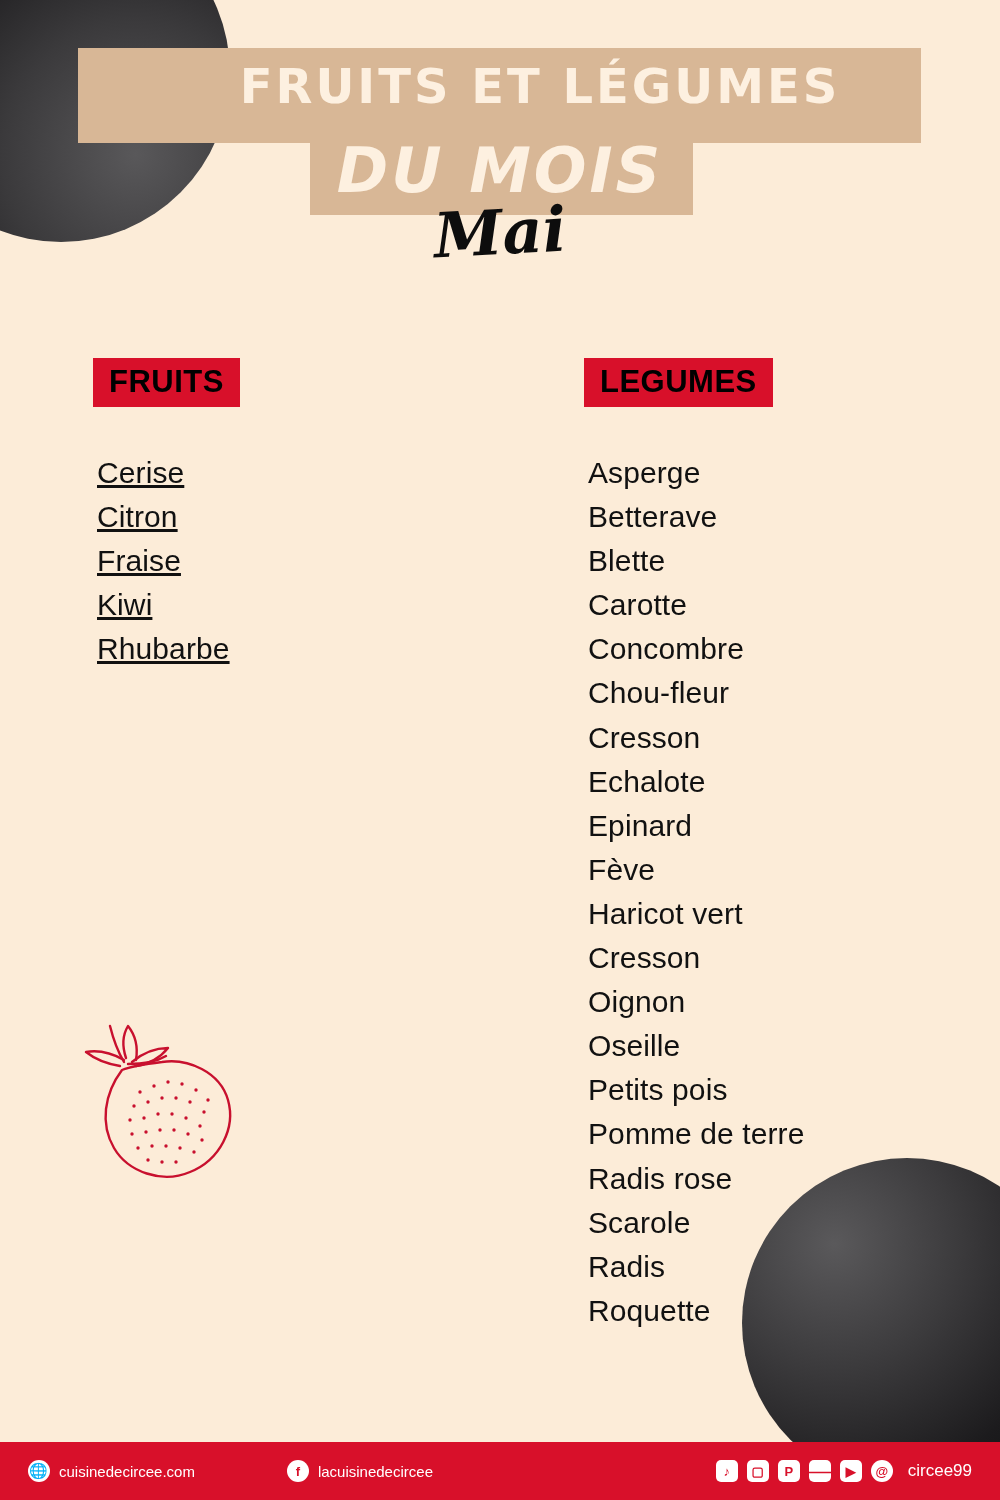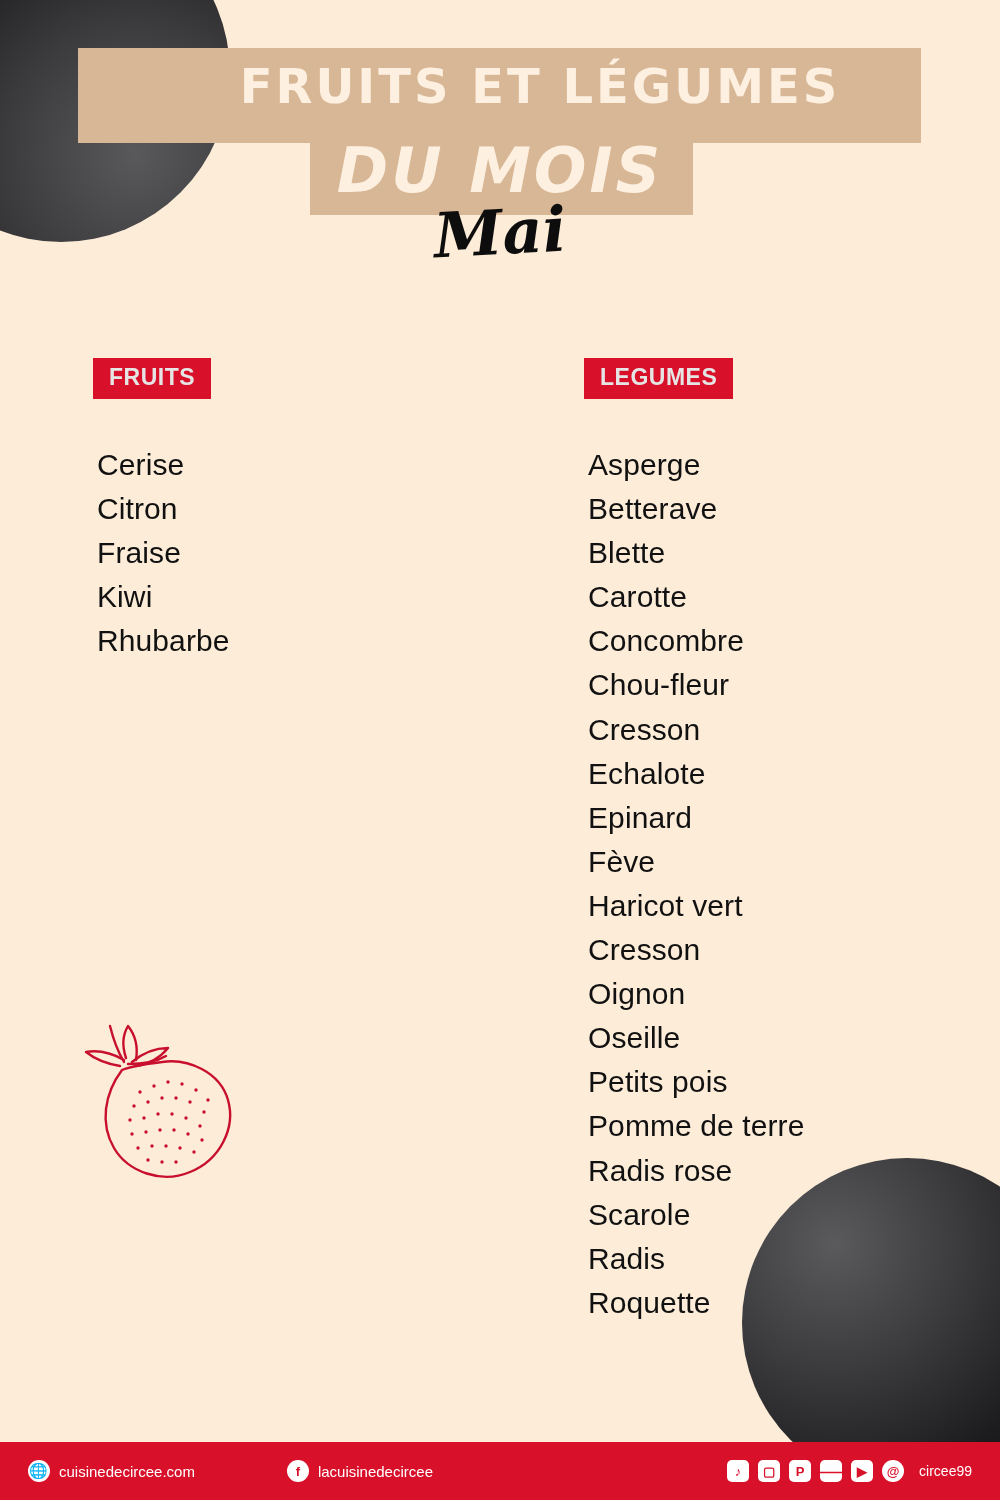--- a/index.html
+++ b/index.html
@@ -108,42 +108,42 @@
   .col {
     position: absolute;
     top: 0;
   }
   .col-fruits { left: 93px; width: 420px; }
   .col-legumes { left: 584px; width: 420px; }
 
   .col-heading {
     display: inline-block;
     background: #d8102a;
-    color: #e5e5e5;
-    font-size: 23px;
+    color: #000000;
+    font-size: 31px;
     font-weight: bold;
     letter-spacing: 0.5px;
     padding: 8px 16px 10px 16px;
     line-height: 1;
   }
   .col-list {
     margin: 0;
     padding: 0;
     list-style: none;
     margin-top: 44px;
   }
   .col-list li {
     font-size: 30px;
     color: #111111;
     line-height: 1.47;
     font-weight: 500;
     letter-spacing: 0.1px;
   }
   .col-legumes .col-list li { padding-left: 4px; }
-  .col-fruits .col-list li { padding-left: 4px; }
+  .col-fruits .col-list li { padding-left: 4px; text-decoration: underline; }
 
   
   .berry {
     position: absolute;
     left: 70px;
     top: 1008px;
     z-index: 4;
   }
 
   
@@ -175,21 +175,21 @@
     background: #ffffff;
     color: #d8102a;
     display: inline-flex;
     align-items: center;
     justify-content: center;
     font-size: 13px;
     font-weight: bold;
     line-height: 1;
   }
   .sicon.round { border-radius: 50%; }
-  .handle { margin-left: 6px; font-size: 14px; }
+  .handle { margin-left: 6px; font-size: 17px; }
   .globe {
     width: 22px; height: 22px; border-radius: 50%;
     background: #ffffff; color:#d8102a;
     display:inline-flex; align-items:center; justify-content:center;
     font-size: 15px;
   }
 </style>
 </head>
 <body>
 

